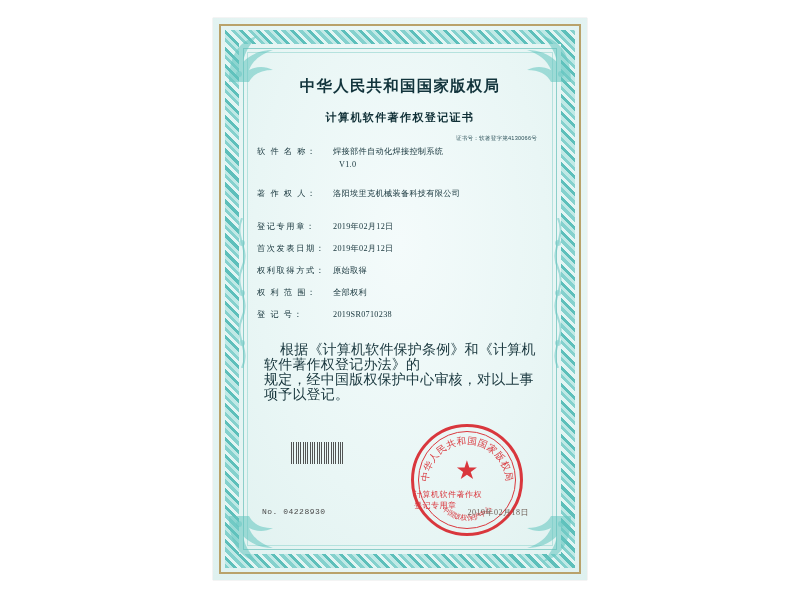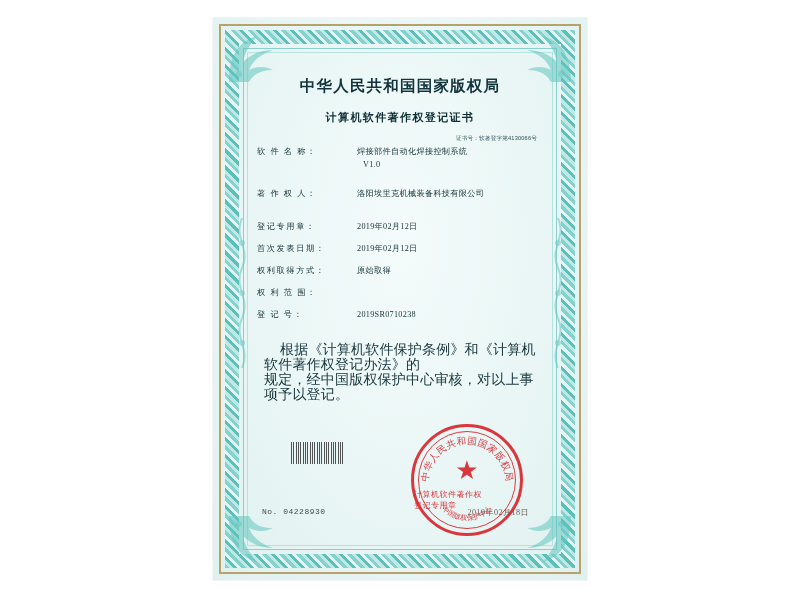--- a/index.html
+++ b/index.html
@@ -117,21 +117,20 @@
   .fields {
     margin-top: 14px;
   }
   .row {
     display: flex;
     align-items: flex-start;
     margin-bottom: 4px;
     font-size: 8.2px;
     color: #16343b;
     line-height: 13px;
-    gap: 24px;
   }
   .row .label {
     width: 76px;
     flex: 0 0 76px;
     letter-spacing: 1.6px;
     font-family: "Liberation Serif", serif;
   }
   .row .value {
     flex: 1;
     font-family: "Liberation Serif", serif;
@@ -322,20 +321,21 @@
         <div class="row">
           <div class="label">首次发表日期：</div>
           <div class="value">2019年02月12日</div>
         </div>
         <div class="row">
           <div class="label">权利取得方式：</div>
           <div class="value">原始取得</div>
         </div>
         <div class="row">
           <div class="label">权 利 范 围：</div>
+          <div class="value">全部权利</div>
         </div>
         <div class="row">
           <div class="label">登 记 号：</div>
           <div class="value">2019SR0710238</div>
         </div>
       </div>
 
       <div class="paragraph">
         <span class="p1">根据《计算机软件保护条例》和《计算机软件著作权登记办法》的</span>
         <span>规定，经中国版权保护中心审核，对以上事项予以登记。</span>

